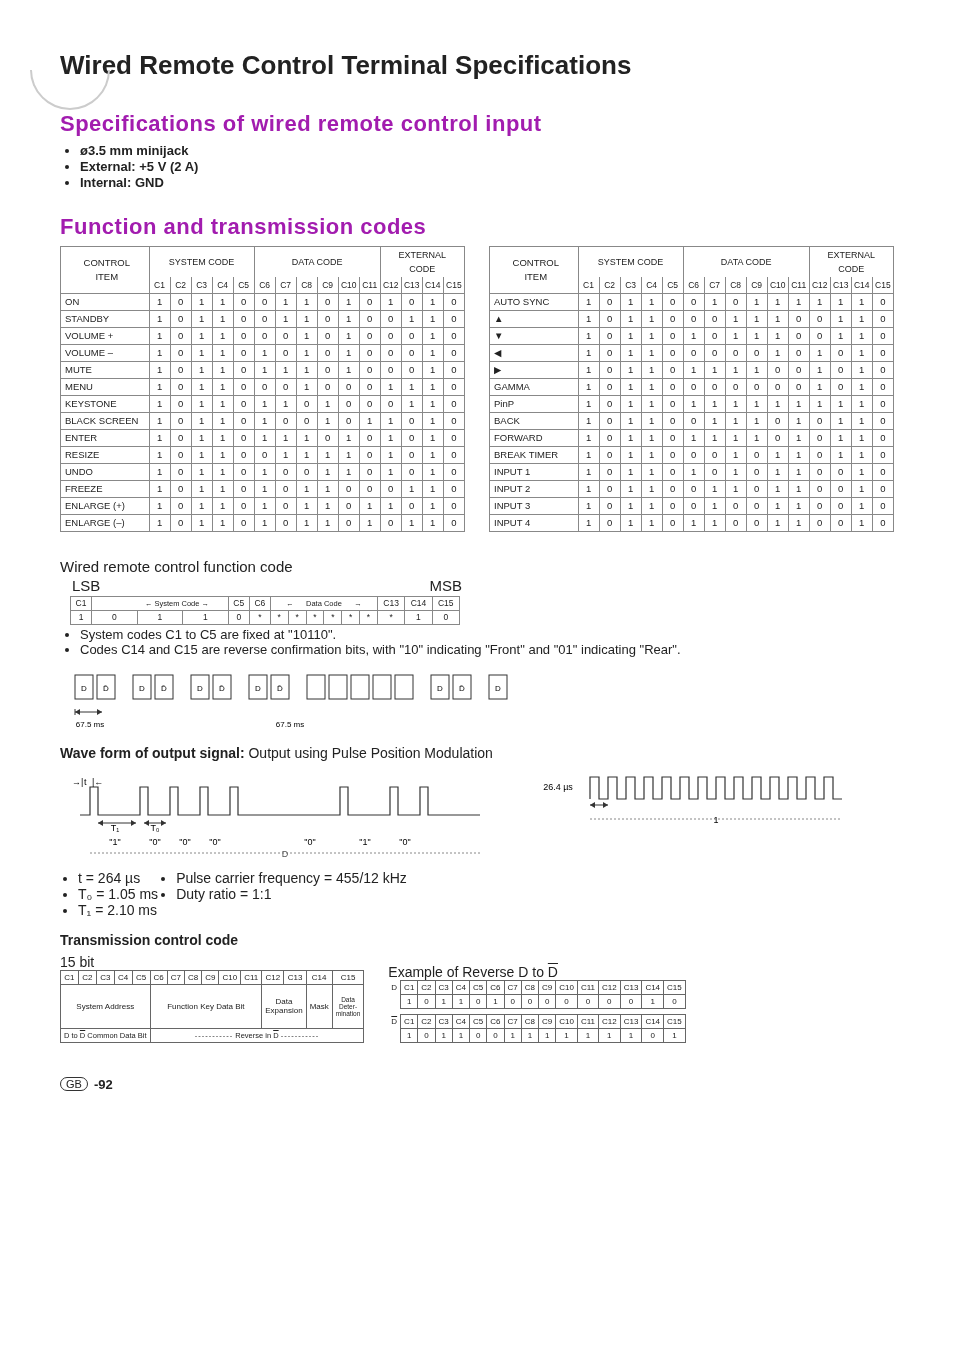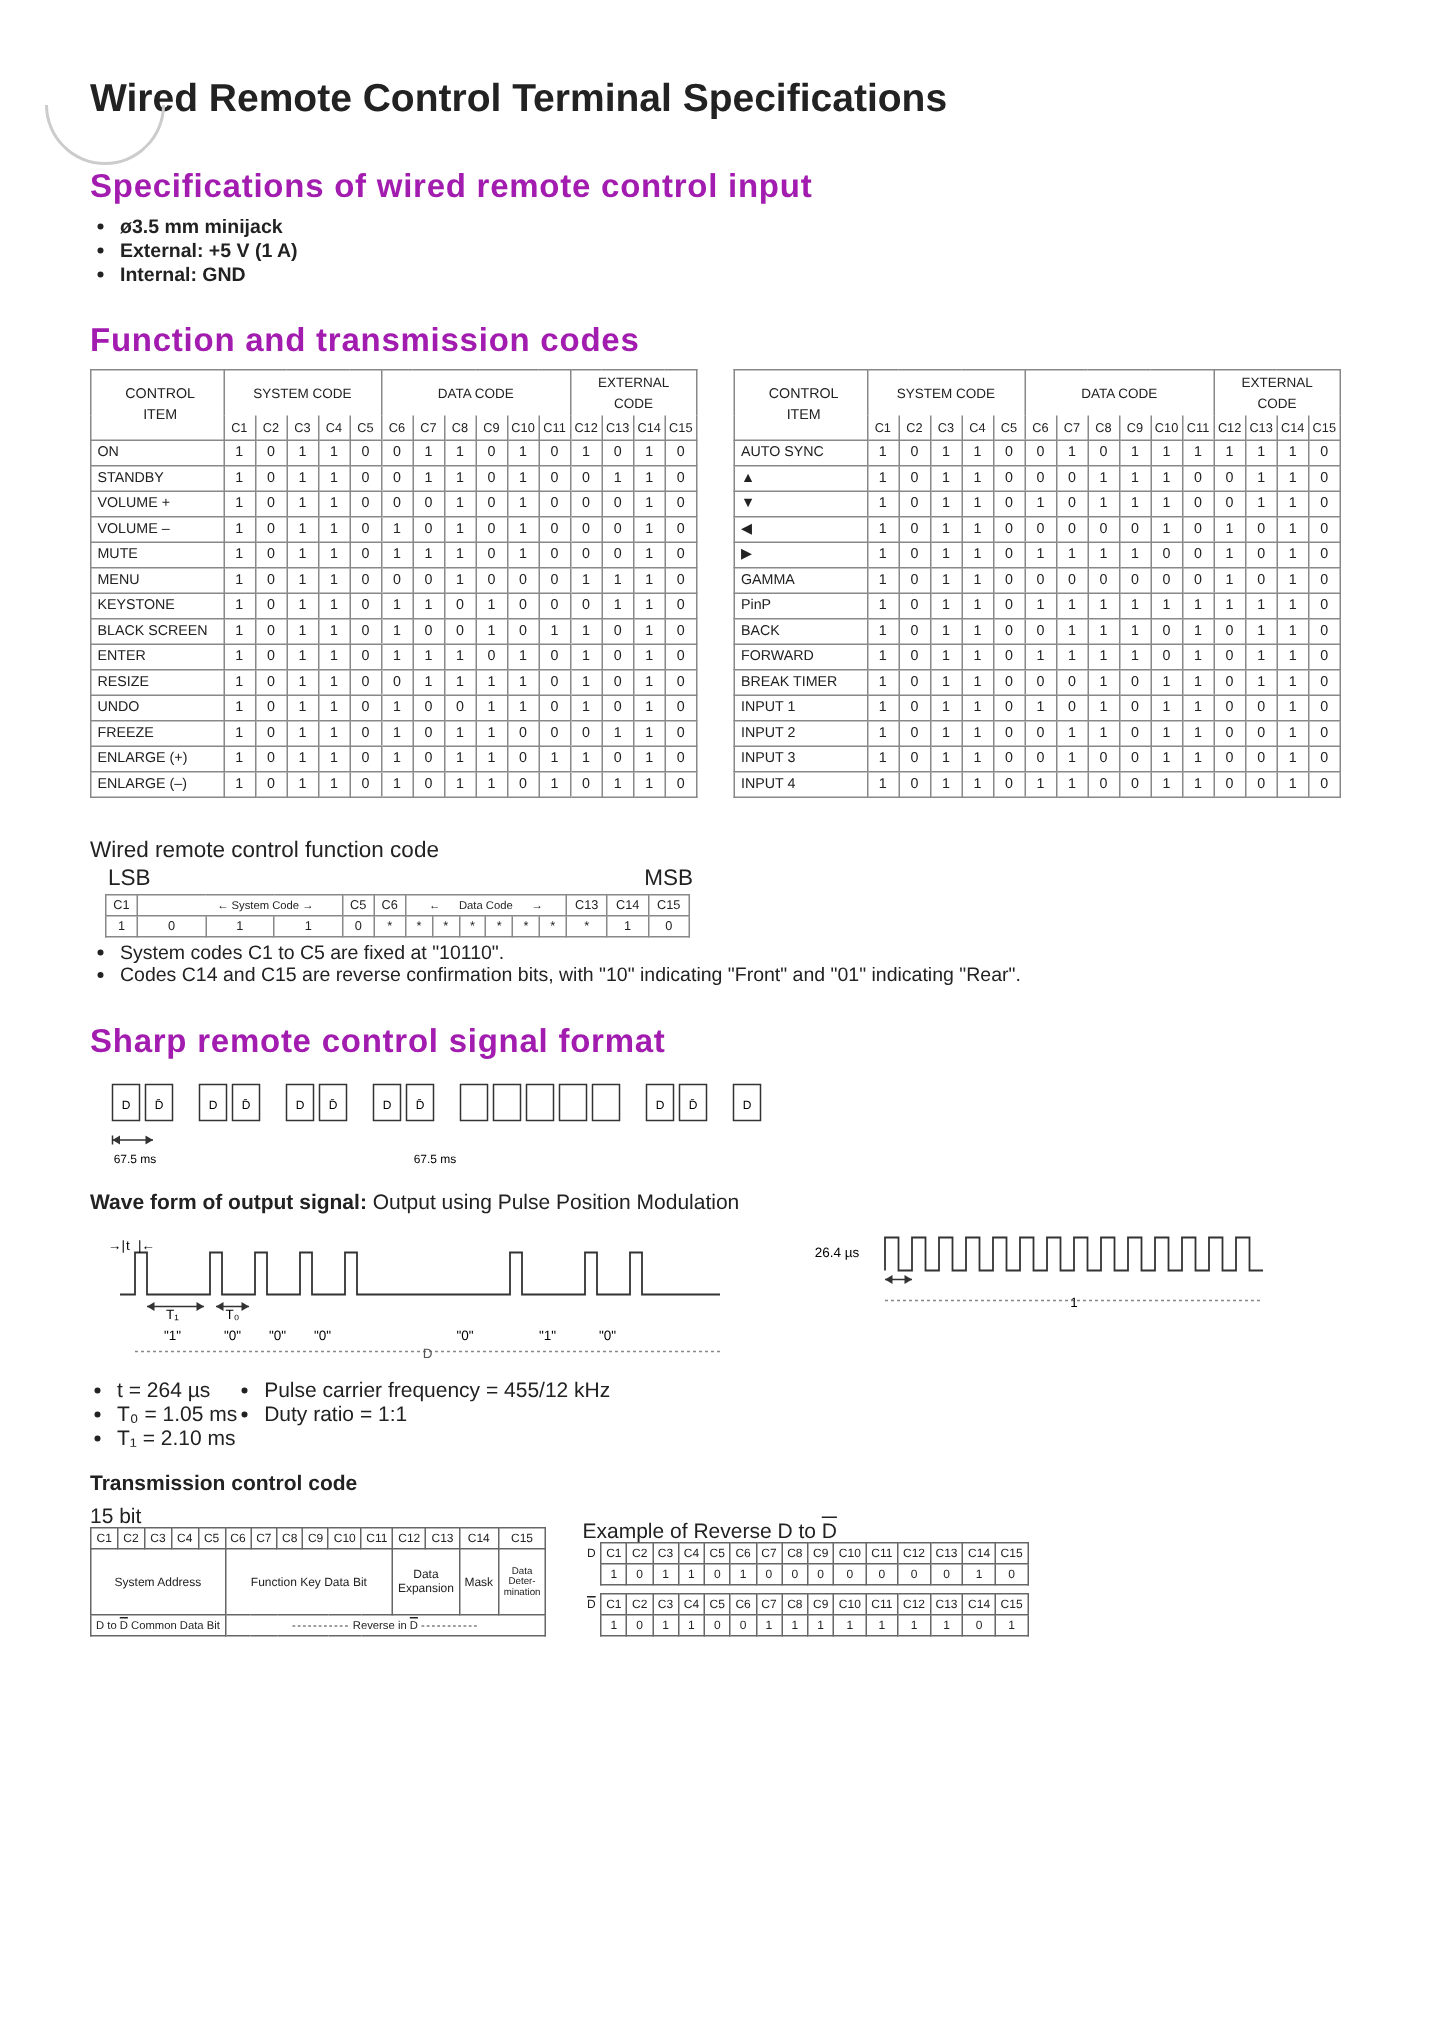--- a/index.html
+++ b/index.html
@@ -75,21 +75,21 @@
 
 <div class="page">
   <div class="title-wrap">
     <div class="quarter-arc"></div>
     <h1 class="page-title">Wired Remote Control Terminal Specifications</h1>
   </div>
 
   <h2 class="section-title wide">Specifications of wired remote control input</h2>
   <ul class="bullets tight">
     <li class="bold">ø3.5 mm minijack</li>
-    <li class="bold">External: +5 V (1 A)</li>
+    <li class="bold">External: +5 V (2 A)</li>
     <li class="bold">Internal: GND</li>
   </ul>
 
   <h2 class="section-title wide">Function and transmission codes</h2>
 
   <div class="tables-row">
     <table class="code-table" id="table-left">
         <tbody>
           <tr>
             <td rowspan="2" class="row-label" style="text-align:center;white-space:pre-line;">CONTROL
@@ -689,21 +689,20 @@
             <td>0</td>
           </tr>
         </tbody>
       </table>
     <ul class="bullets notes">
       <li>System codes C1 to C5 are fixed at "10110".</li>
       <li>Codes C14 and C15 are reverse confirmation bits, with "10" indicating "Front" and "01" indicating "Rear".</li>
     </ul>
   </div>
 
-  <h2 class="section-title wide">Sharp remote control signal  format</h2>
 
   <div class="diagram-box">
     <svg width="500" height="70" id="svg-blocks">
         <rect x="15" y="10" width="18" height="24" fill="none" stroke="#333"></rect>
         <text x="24" y="26" font-size="8" text-anchor="middle">D</text>
         <rect x="37" y="10" width="18" height="24" fill="none" stroke="#333"></rect>
         <text x="46" y="26" font-size="8" text-anchor="middle">D̄</text>
         <rect x="73" y="10" width="18" height="24" fill="none" stroke="#333"></rect>
         <text x="82" y="26" font-size="8" text-anchor="middle">D</text>
         <rect x="95" y="10" width="18" height="24" fill="none" stroke="#333"></rect>
@@ -906,13 +905,17 @@
               <td>1</td>
               <td>1</td>
               <td>0</td>
               <td>1</td>
             </tr>
           </tbody>
         </table>
     </div>
   </div>
 
+  <div class="foot">
+    <span class="gb">GB</span>
+    <span class="bold">-92</span>
+  </div>
 </div>
 
 </body></html>

